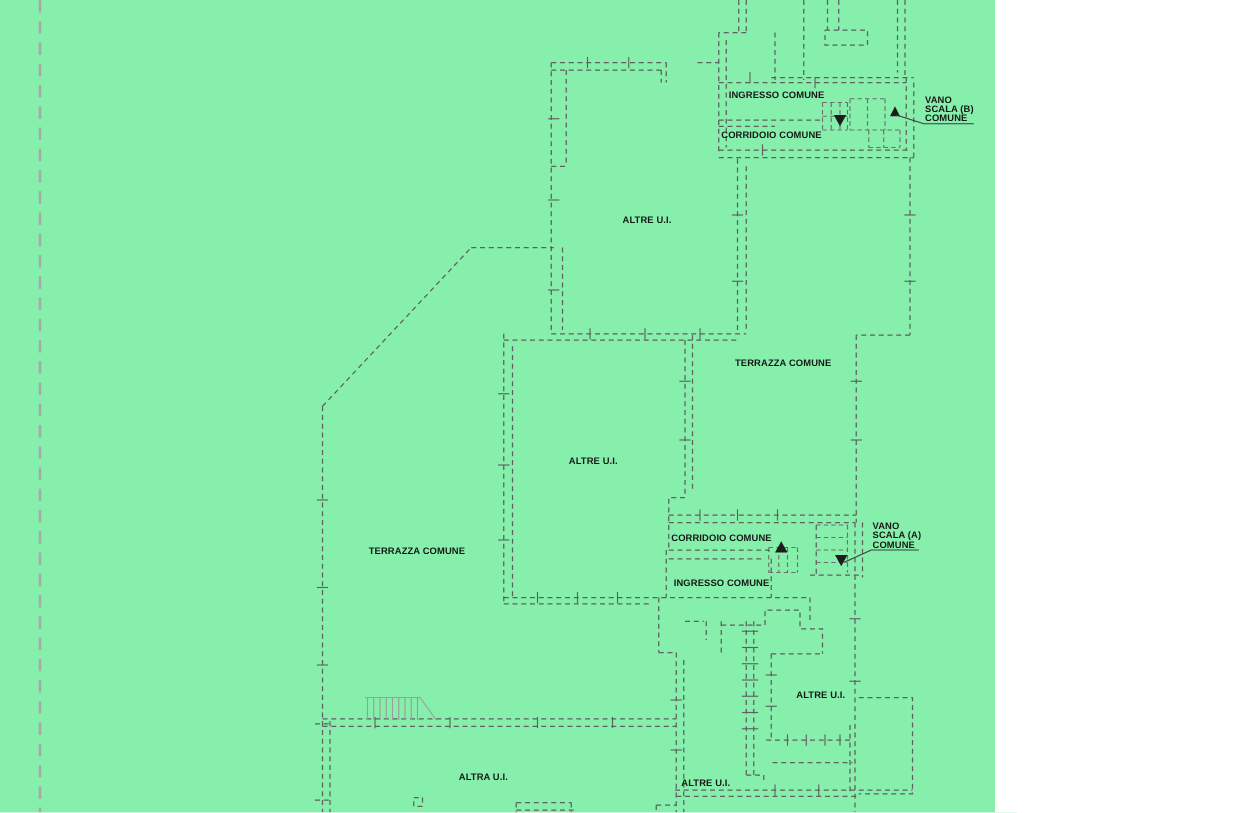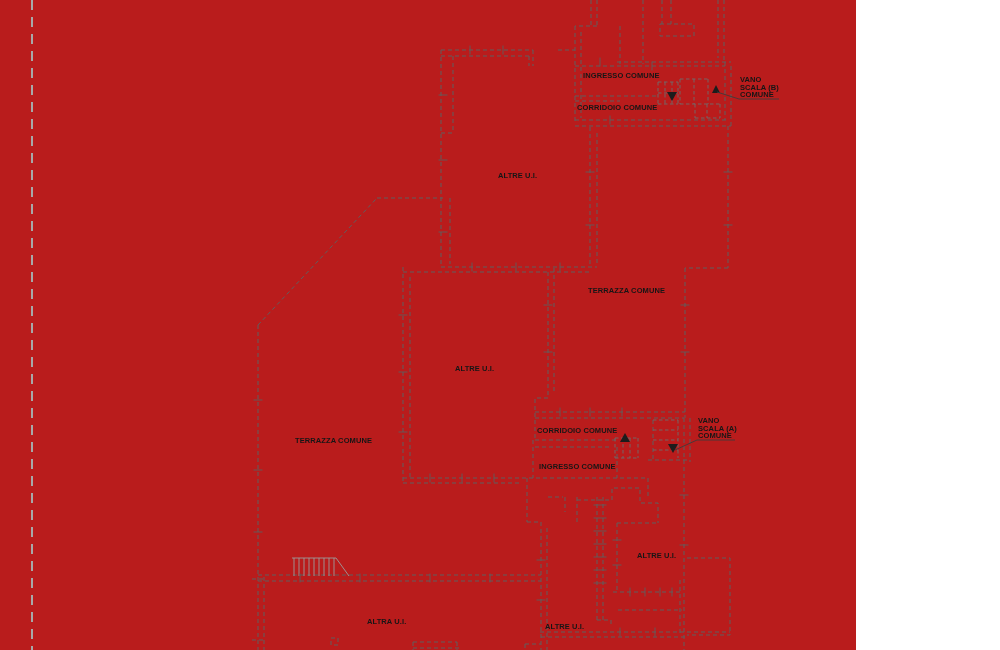--- a/index.html
+++ b/index.html
@@ -1,16 +1,16 @@
 <!DOCTYPE html>
 <html><head>
 <meta charset="utf-8">
 <style>
   html,body{margin:0;padding:0;background:#ffffff;}
-  #stage{position:relative;width:856px;height:650px;background:#b91c1c;overflow:hidden;
+  #stage{position:relative;width:796px;height:650px;background:#86efac;overflow:hidden;
          font-family:"Liberation Sans", sans-serif;text-align:center;}
   svg{display:block;}
   .wall{fill:none;stroke:#5f5f5f;stroke-width:1;stroke-dasharray:4 3;}
   .stair{fill:none;stroke:#6e6e6e;stroke-width:0.9;stroke-dasharray:3.5 2.5;}
   .hatch{fill:none;stroke:#9c9c9c;stroke-width:0.9;}
   .tick{fill:none;stroke:#5f5f5f;stroke-width:0.9;}
   .leader{fill:none;stroke:#3c3c3c;stroke-width:0.9;}
   .sheet-border{fill:none;stroke:#a8a8a8;stroke-width:2;stroke-dasharray:10 7;}
   .lbl{font:bold 7.5px "Liberation Sans", sans-serif;fill:#161616;letter-spacing:0.1px;}
   .arrow{fill:#1c1c1c;stroke:none;}

